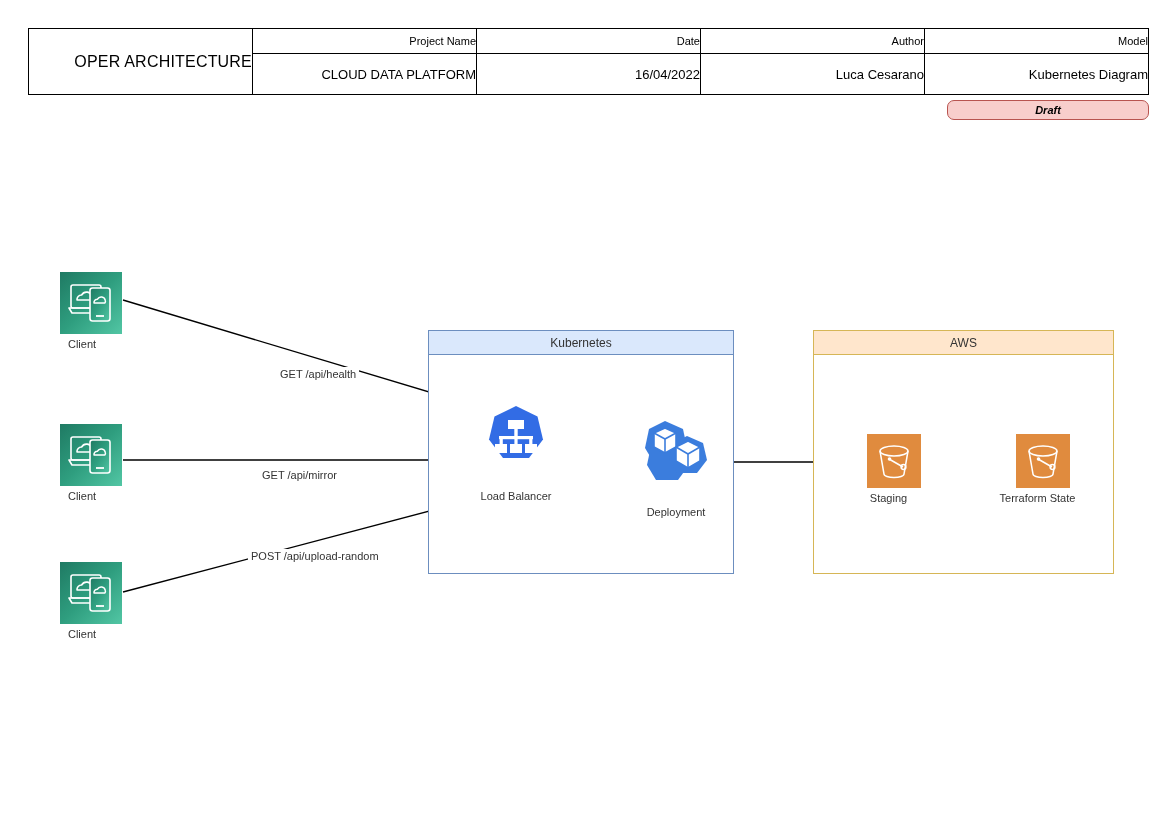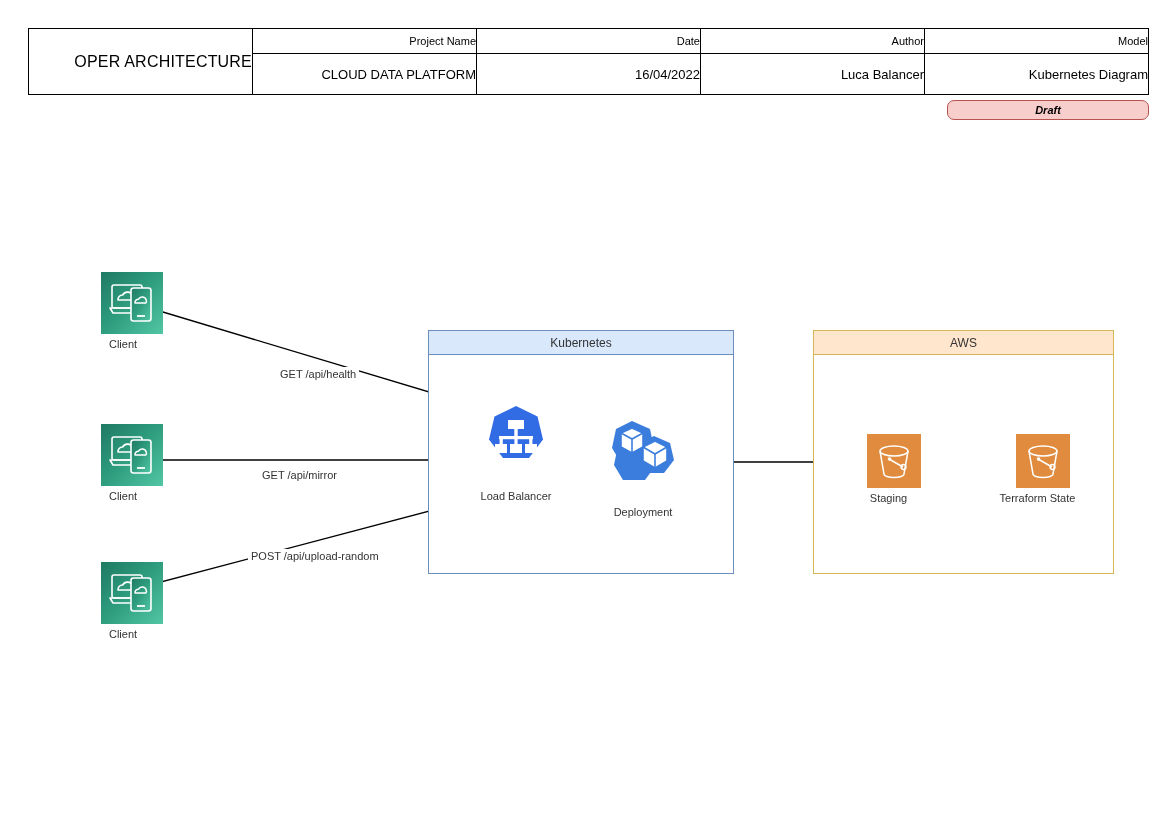--- a/index.html
+++ b/index.html
@@ -82,21 +82,21 @@
     position: absolute;
     left: 50%;
     transform: translateX(-50%);
     white-space: nowrap;
     font-size: 11px;
     color: #333333;
     text-align: center;
   }
 
   
-  .client-node { width: 44px; height: 62px; margin-left: 41px; }
+  .client-node { width: 44px; height: 62px; }
   .client-icon {
     width: 62px;
     height: 62px;
     background: linear-gradient(135deg, #1f7a63 0%, #2f9e7f 45%, #4fc3a1 100%);
     display: block;
   }
   .client-node .node-label { top: 66px; }
 
   
   .group {
@@ -128,21 +128,21 @@
     border: 1px solid #d6b656;
   }
   #group-aws .group-title {
     background: #ffe6cc;
     border-bottom: 1px solid #d6b656;
   }
 
   
   #node-load-balancer { left: 484px; top: 404px; width: 64px; height: 64px; }
   #node-load-balancer .node-label { top: 86px; }
-  #node-deployment { left: 610px; top: 420px; width: 66px; height: 62px; }
+  #node-deployment { left: 643px; top: 420px; width: 66px; height: 62px; }
   #node-deployment .node-label { top: 86px; }
 
   
   .bucket-node { width: 54px; height: 70px; padding-left: 11px; }
   .bucket-icon { width: 54px; height: 54px; background: #e08b3e; display: block; }
   .bucket-node .node-label { top: 58px; }
   #node-staging { left: 856px; top: 434px; }
   #node-terraform-state { left: 1005px; top: 434px; }
 
   
@@ -167,21 +167,21 @@
       <tr>
     <td rowspan="2" id="doc-title-cell">OPER ARCHITECTURE</td>
     <td class="tb-head">Project Name</td>
     <td class="tb-head">Date</td>
     <td class="tb-head">Author</td>
     <td class="tb-head">Model</td>
   </tr>
   <tr>
     <td class="tb-val">CLOUD DATA PLATFORM</td>
     <td class="tb-val">16/04/2022</td>
-    <td class="tb-val">Luca Balancer</td>
+    <td class="tb-val">Luca Cesarano</td>
     <td class="tb-val">Kubernetes Diagram</td>
   </tr>
 </tbody>
   </table>
 
 <div id="draft-badge">Draft</div>
 
 <svg id="connectors" viewBox="0 0 1169 827" width="1169" height="827">
   <defs>
     <marker id="arrow" viewBox="0 0 10 10" refX="9" refY="5" markerWidth="7" markerHeight="7" orient="auto-start-reverse">

